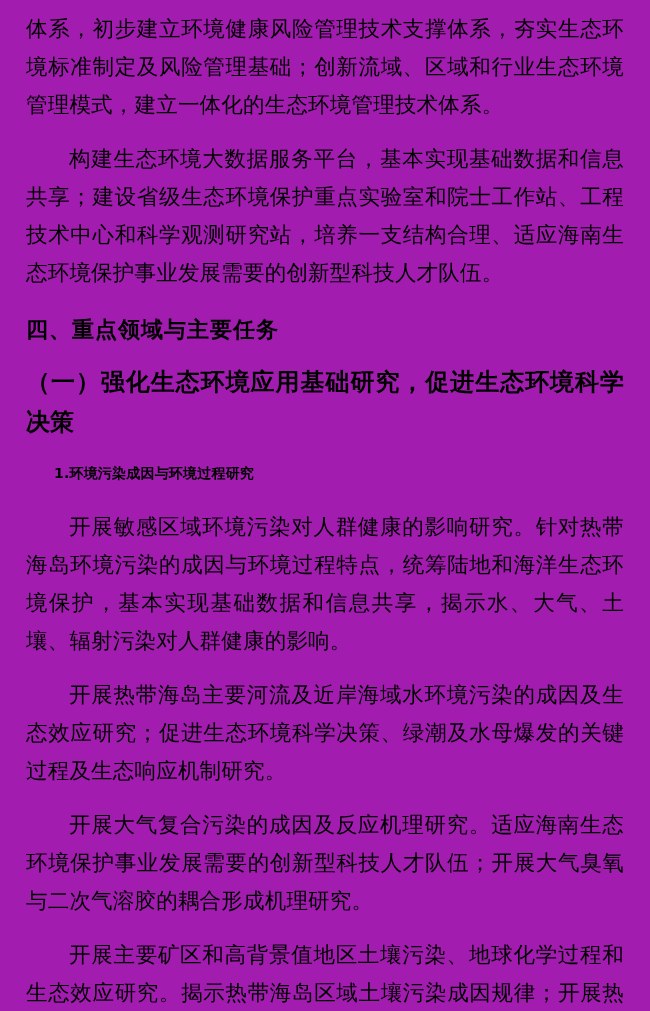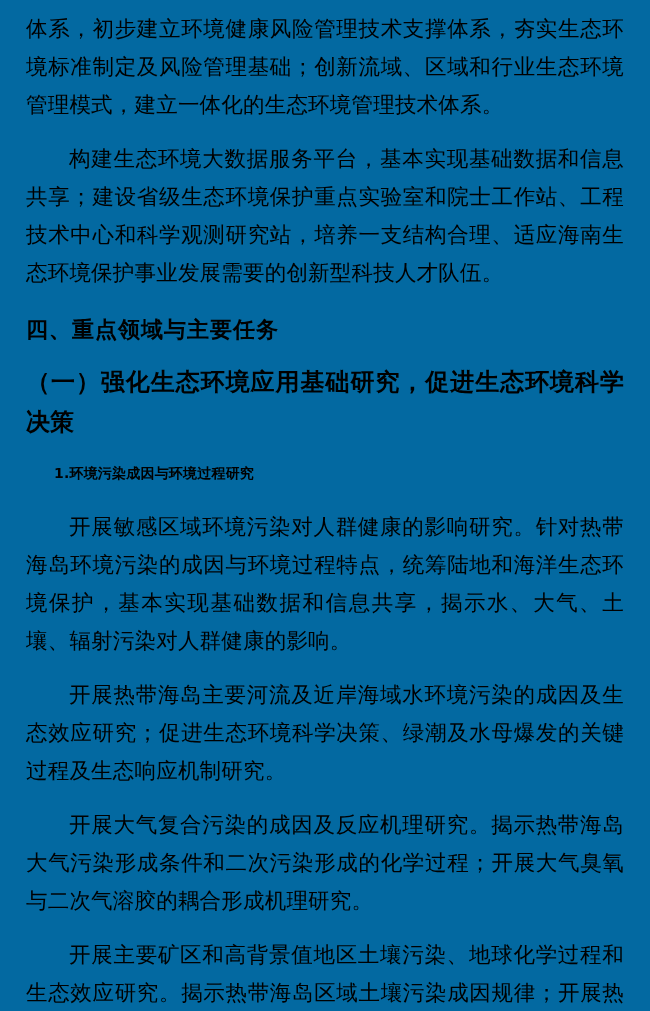--- a/index.html
+++ b/index.html
@@ -11,21 +11,21 @@
     width: 650px;
     height: 1011px;
     overflow: hidden;
     font-family: "DejaVu Sans", "Liberation Sans", sans-serif;
     color: #000000;
   }
   .page {
     position: relative;
     width: 650px;
     height: 1011px;
-    background: #0369a1;
+    background: #a21caf;
     box-sizing: border-box;
     padding: 10px 26px 0 26px;
   }
   .doc-body {
     font-size: 21.5px;
     line-height: 38px;
     letter-spacing: 0.2px;
     text-align: justify;
     text-justify: inter-ideograph;
   }
@@ -76,18 +76,18 @@
     <h2 class="h-section">四、重点领域与主要任务</h2>
 
     <h3 class="h-sub">（一）强化生态环境应用基础研究，促进生态环境科学决策</h3>
 
     <h4 class="h-item">1.环境污染成因与环境过程研究</h4>
 
     <p class="para">开展敏感区域环境污染对人群健康的影响研究。针对热带海岛环境污染的成因与环境过程特点，统筹陆地和海洋生态环境保护，基本实现基础数据和信息共享，揭示水、大气、土壤、辐射污染对人群健康的影响。</p>
 
     <p class="para">开展热带海岛主要河流及近岸海域水环境污染的成因及生态效应研究；促进生态环境科学决策、绿潮及水母爆发的关键过程及生态响应机制研究。</p>
 
-    <p class="para">开展大气复合污染的成因及反应机理研究。揭示热带海岛大气污染形成条件和二次污染形成的化学过程；开展大气臭氧与二次气溶胶的耦合形成机理研究。</p>
+    <p class="para">开展大气复合污染的成因及反应机理研究。适应海南生态环境保护事业发展需要的创新型科技人才队伍；开展大气臭氧与二次气溶胶的耦合形成机理研究。</p>
 
     <p class="para">开展主要矿区和高背景值地区土壤污染、地球化学过程和生态效应研究。揭示热带海岛区域土壤污染成因规律；开展热带海</p>
 
   </div>
 </div>
 
 </body></html>

